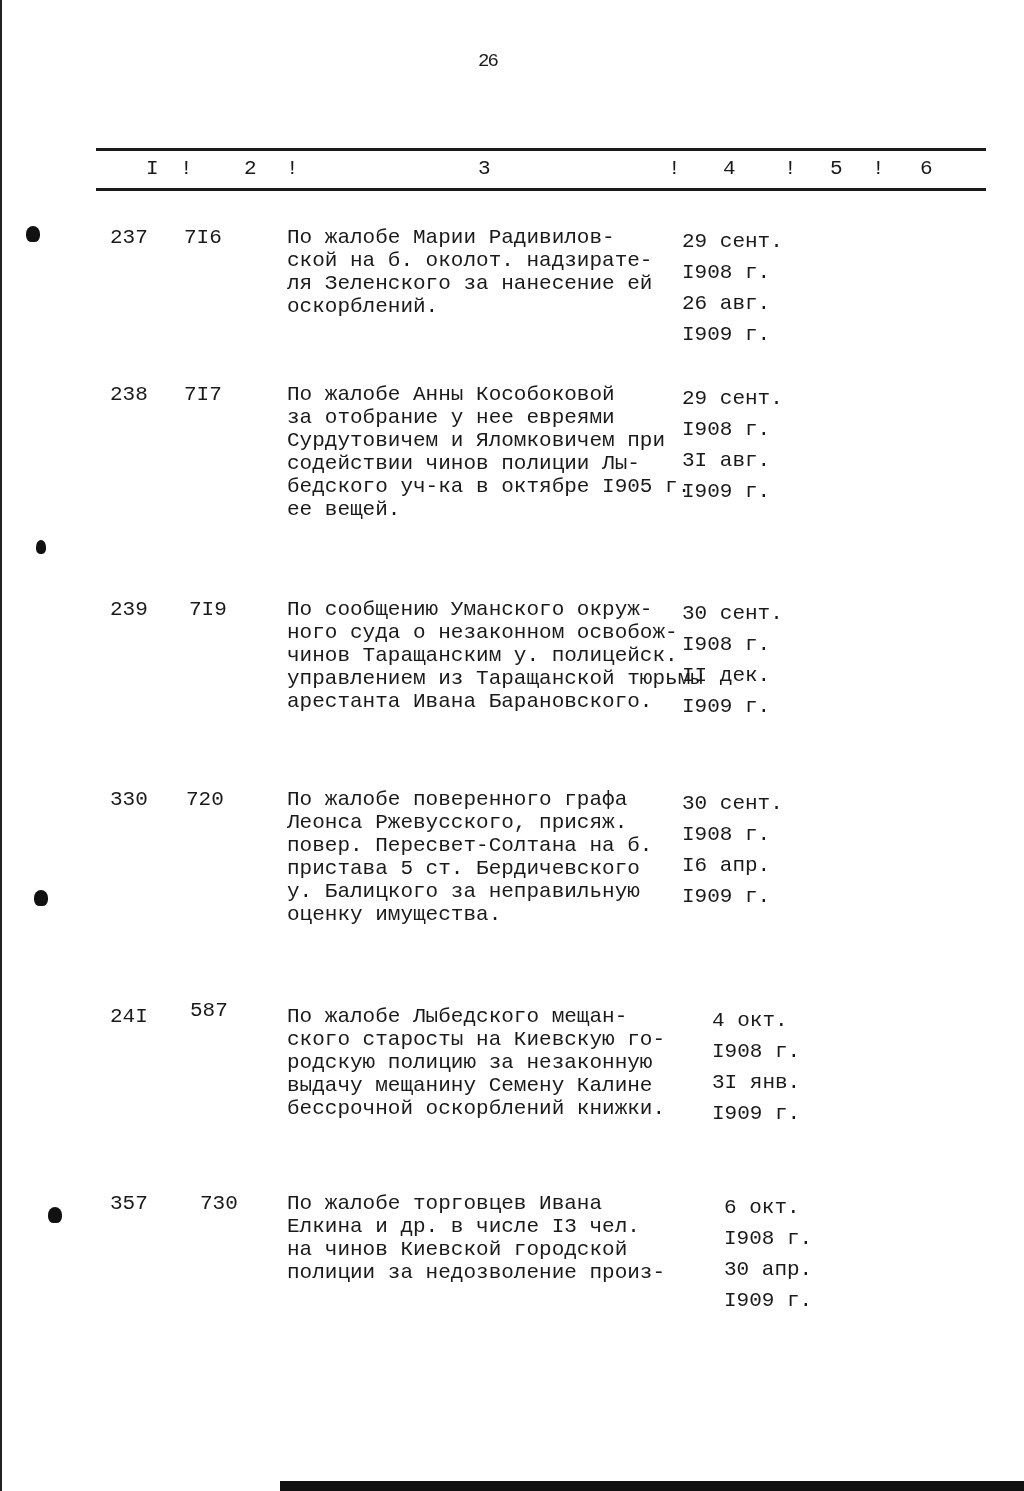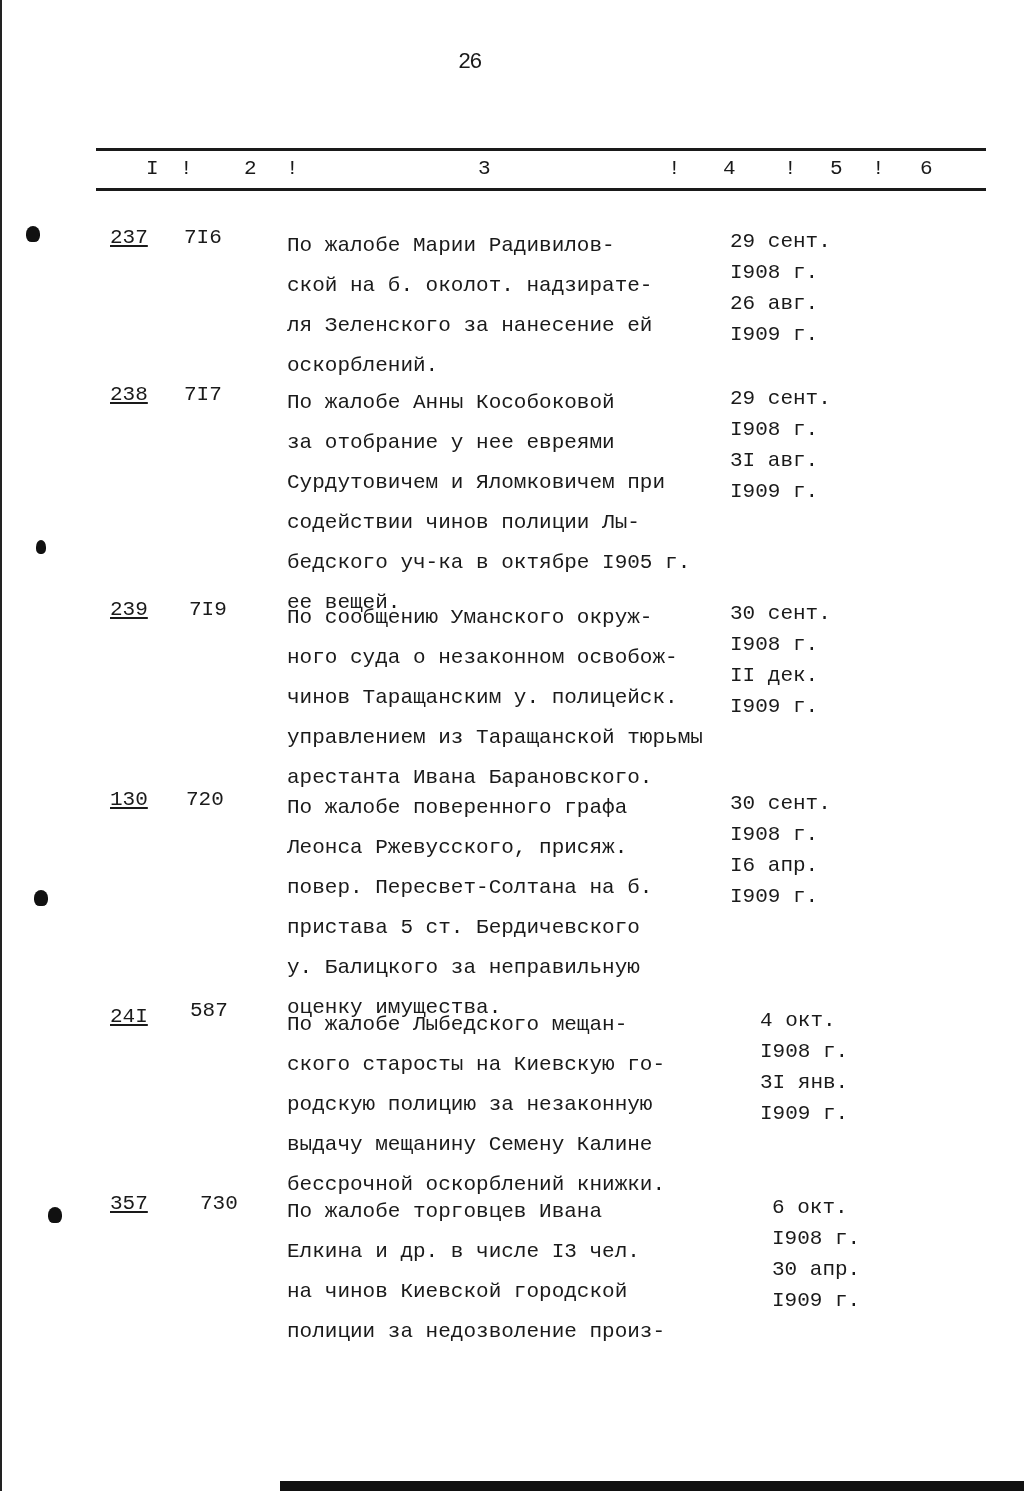--- a/index.html
+++ b/index.html
@@ -3,31 +3,31 @@
 <meta charset="utf-8">
 <style>
   html, body { margin: 0; padding: 0; }
   body {
     width: 1024px; height: 1491px; position: relative; overflow: hidden;
     background: #ffffff; color: #1a1a1a;
     font-family: "Liberation Mono", "DejaVu Sans Mono", monospace;
   }
   .left-edge { position: absolute; left: 0; top: 0; width: 2px; height: 1491px; background: #222; }
   .bottom-bar { position: absolute; left: 280px; top: 1481px; width: 744px; height: 10px; background: #111; }
-  .page-number { position: absolute; left: 458px; top: 50px; font-size: 22px; letter-spacing: -2px; }
+  .page-number { position: absolute; left: 478px; top: 50px; font-size: 19px; letter-spacing: -2px; }
   .rule { position: absolute; left: 96px; width: 890px; height: 3px; background: #1a1a1a; }
   .rule.top { top: 148px; }
   .rule.bottom { top: 188px; }
   .col-header { position: absolute; top: 157px; font-size: 21px; }
   .punch { position: absolute; width: 14px; height: 16px; background: #111; border-radius: 50% 50% 40% 40%; }
   .entry { position: absolute; left: 0; width: 1024px; font-size: 21px; }
-  .entry .num { position: absolute; left: 110px; top: 0; text-decoration: underline; }
+  .entry .num { position: absolute; left: 110px; top: 0; }
   .entry .file { position: absolute; top: 0; }
-  .entry .desc { position: absolute; left: 287px; top: 0; white-space: pre; line-height: 40px; }
-  .entry .dates { position: absolute; top: 0; white-space: pre; line-height: 31px; margin-left: 48px; }
+  .entry .desc { position: absolute; left: 287px; top: 0; white-space: pre; line-height: 23px; }
+  .entry .dates { position: absolute; top: 0; white-space: pre; line-height: 31px; }
 </style>
 </head>
 <body>
 
 <div class="left-edge"></div>
 <div class="bottom-bar"></div>
 
 <div class="page-number">26</div>
 
 <div class="rule top"></div>
@@ -88,21 +88,21 @@
 чинов Таращанским у. полицейск.
 управлением из Таращанской тюрьмы
 арестанта Ивана Барановского.</span>
   <span class="dates" style="left:682px">30 сент.
 I908 г.
 II дек.
 I909 г.</span>
 </div>
 
 <div class="entry" style="top:788px">
-  <span class="num">130</span>
+  <span class="num">330</span>
   <span class="file" style="left:186px">720</span>
   <span class="desc">По жалобе поверенного графа
 Леонса Ржевусского, присяж.
 повер. Пересвет-Солтана на б.
 пристава 5 ст. Бердичевского
 у. Балицкого за неправильную
 оценку имущества.</span>
   <span class="dates" style="left:682px">30 сент.
 I908 г.
 I6 апр.

